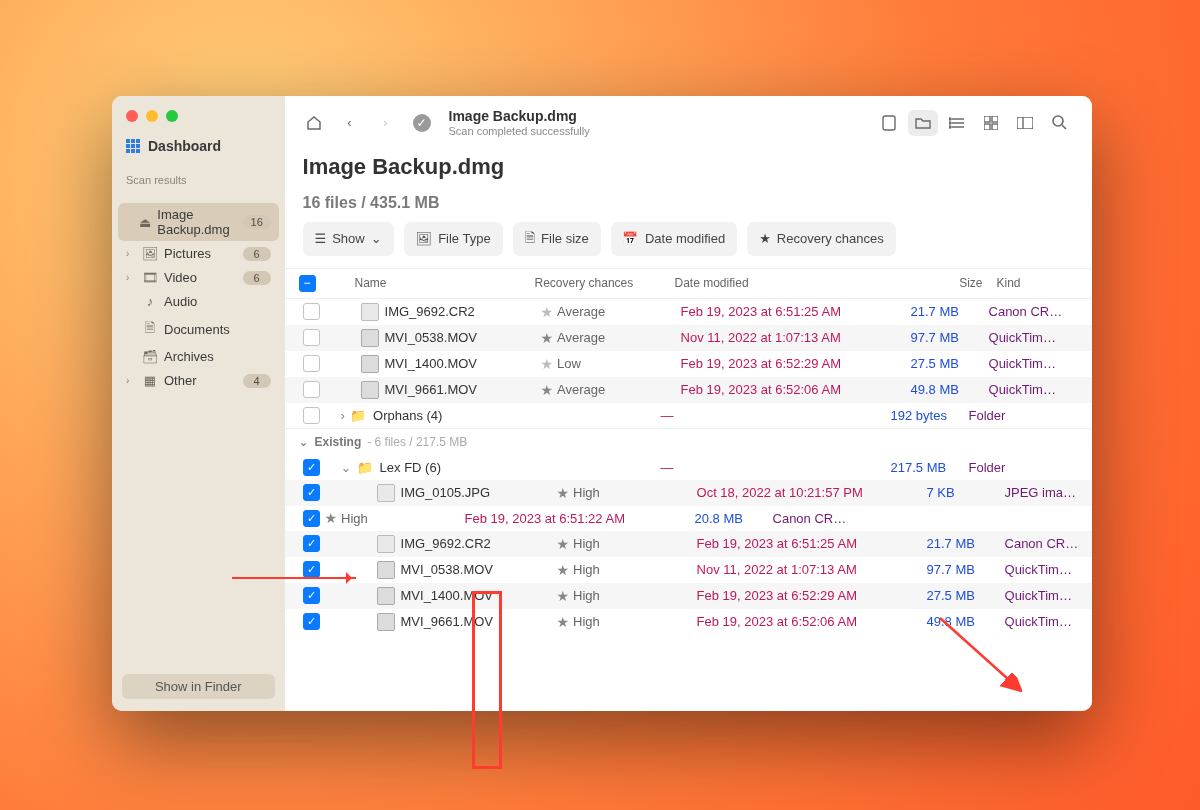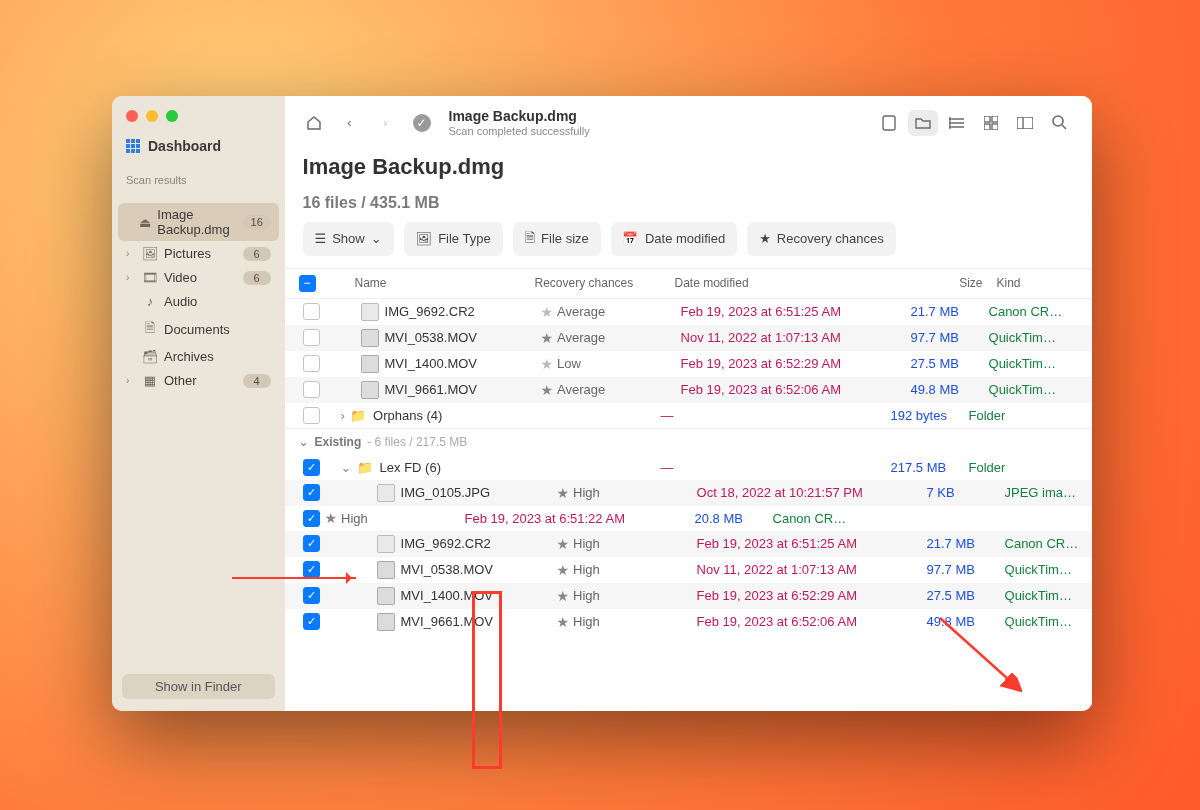--- a/index.html
+++ b/index.html
@@ -39,21 +39,21 @@
 .row.alt{background:#f6f6f6}
 .row .chk{width:26px;display:flex;justify-content:center}
 .cb{width:15px;height:15px;border-radius:3px;border:1px solid #c4c4c4;background:#fff;display:flex;align-items:center;justify-content:center}
 .cb.on{background:#0a7aff;border-color:#0a7aff;color:#fff;font-size:11px;line-height:1}
 .cb.mix{background:#0a7aff;border-color:#0a7aff;color:#fff}
 .row .fname{flex:0 0 180px;display:flex;align-items:center;gap:6px;white-space:nowrap;overflow:hidden;text-overflow:ellipsis}
 .row .fname .fi{width:16px;height:16px;display:flex;align-items:center;justify-content:center;font-size:13px}
 .row .rec{flex:0 0 140px;display:flex;align-items:center;gap:4px;color:#666}
 .row .date{flex:0 0 230px;color:#be185d}
 .row .size{flex:0 0 78px;text-align:left;color:#1d4ed8}
-.row .kind{flex:1;color:#15803d;white-space:nowrap;overflow:hidden;text-overflow:ellipsis}
+.row .kind{flex:1;color:#701a75;white-space:nowrap;overflow:hidden;text-overflow:ellipsis}
 .grouphdr{display:flex;align-items:center;gap:6px;padding:6px 14px;font-size:12px;color:#777;border-top:1px solid #eee}
 .folderrow .fname{padding-left:16px}
 .indent1 .fname{padding-left:36px}
 .indent2 .fname{padding-left:52px}
 .footer{display:flex;align-items:center;justify-content:flex-end;gap:10px;padding:10px 16px;border-top:1px solid #eee;font-size:13px;color:#555}
 .recoverbtn{background:#0a7aff;color:#fff;border-radius:6px;padding:5px 14px;font-size:13px;box-shadow:0 0 0 3px #ff3b30}
 .anno{position:absolute;border:3px solid #ff3b30;box-sizing:border-box;pointer-events:none}
 .arrow1{position:absolute;left:232px;top:577px;width:124px;height:2px;background:#ff3b30;pointer-events:none}
 .arrow1::after{content:"";position:absolute;right:-2px;top:-5px;border:6px solid transparent;border-left-color:#ff3b30}
 .arrow2line{position:absolute;stroke:#ff3b30;stroke-width:2.5;fill:none;pointer-events:none}

